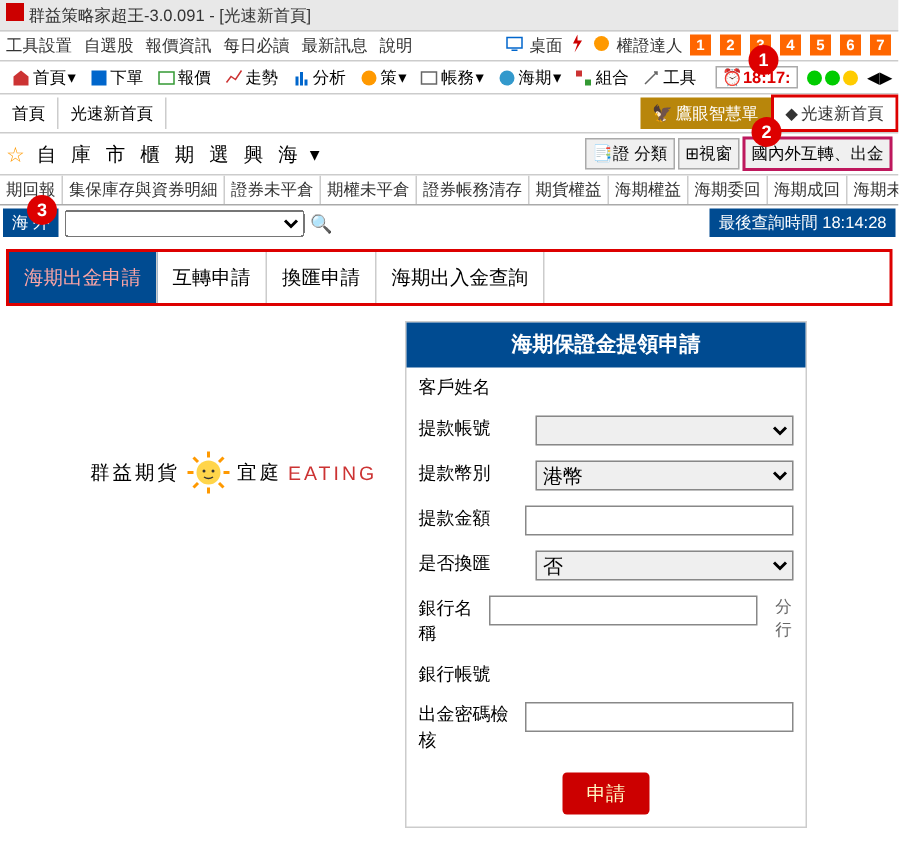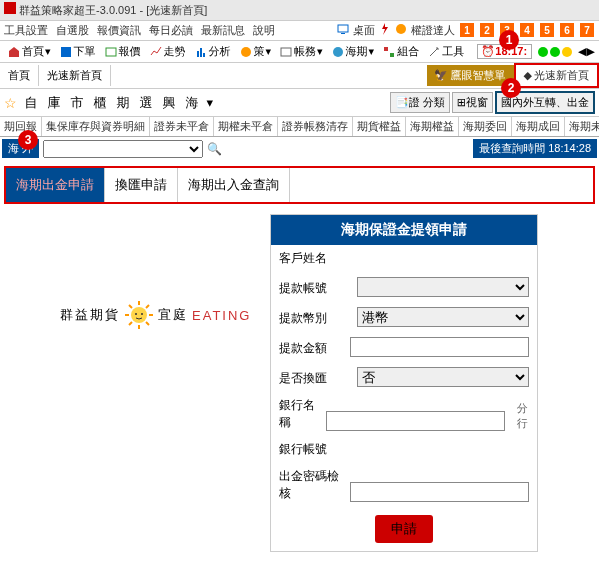--- a/index.html
+++ b/index.html
@@ -20,38 +20,38 @@
 .tabrow .tab { padding: 3px 8px; font-size: 11px; border-right: 1px solid #ccc; }
 .tabrow .spacer { flex: 1; }
 .tabrow .righttab { padding: 3px 8px; font-size: 11px; color: #fff; display: flex; align-items: center; gap: 2px; }
 .tabrow .wisdom { background: #b8860b; }
 .tabrow .newhome { background: #fff; color: #333; border: 2px solid #d00; position: relative; }
 .toolbar2 { display: flex; align-items: center; padding: 2px 4px; gap: 6px; border-bottom: 1px solid #ccc; font-size: 13px; }
 .toolbar2 .star { color: #f90; font-size: 14px; }
 .toolbar2 .tseg { padding: 2px 2px; cursor: default; }
 .toolbar2 .right { margin-left: auto; display: flex; align-items: center; gap: 2px; position: relative; }
 .toolbar2 .right .seg { padding: 2px 4px; border: 1px solid #aaa; background: #f0f0f0; font-size: 11px; text-align: right; }
-.toolbar2 .right .framed { border: 2px solid #0c4a6e; padding: 2px 4px; }
+.toolbar2 .right .framed { border: 2px solid #be185d; padding: 2px 4px; }
 .subtabs { display: flex; font-size: 11px; border-bottom: 1px solid #aaa; overflow: hidden; white-space: nowrap; }
 .subtabs span { padding: 2px 4px; border-right: 1px solid #ccc; color: #333; }
 .searchrow { display: flex; align-items: center; padding: 2px; gap: 4px; }
 .searchrow .label { background: #004b91; color: #fff; padding: 2px 6px; font-size: 11px; text-align: right; }
 .searchrow select { width: 160px; height: 18px; }
 .searchrow .timelabel { background: #004b91; color: #fff; padding: 2px 6px; font-size: 11px; margin-left: auto; }
 .maintabs { display: flex; border: 2px solid #d00; margin: 6px 4px; position: relative; }
 .maintabs .mtab { padding: 8px 10px; font-size: 13px; border-right: 1px solid #ccc; cursor: default; }
 .maintabs .mtab.active { background: #004b91; color: #fca5a5; }
 .formpanel { margin: 10px auto 10px 270px; width: 268px; border: 1px solid #ccc; }
 .formpanel .hdr { background: #004b91; color: #fff; text-align: center; padding: 6px; font-size: 14px; font-weight: bold; }
-.formpanel .row { display: flex; align-items: flex-end; padding: 5px 8px; gap: 8px; }
+.formpanel .row { display: flex; align-items: flex-start; padding: 5px 8px; gap: 8px; }
 .formpanel .row label { width: 70px; font-size: 12px; }
 .formpanel .row input[type=text], .formpanel .row select { flex: 1; height: 20px; border: 1px solid #888; }
 .formpanel .row .suffix { font-size: 11px; margin-left: 4px; color: #666; }
 .formpanel .btnrow { text-align: center; padding: 8px; }
-.formpanel .btnrow button { background: #c00; color: #000000; border: none; padding: 5px 16px; font-size: 13px; border-radius: 3px; }
+.formpanel .btnrow button { background: #c00; color: #fef9c3; border: none; padding: 5px 16px; font-size: 13px; border-radius: 3px; }
 .logo-eating { position: absolute; left: 60px; top: 300px; font-size: 13px; letter-spacing: 2px; display: flex; align-items: center; gap: 4px; }
 .logo-eating .sun { width: 30px; height: 30px; }
 .badge { position: absolute; width: 20px; height: 20px; background: #d00; color: #fff; border-radius: 50%; display: flex; align-items: center; justify-content: center; font-weight: bold; font-size: 12px; z-index: 10; }
 .b1 { top: 30px; right: 80px; }
 .b2 { top: 78px; right: 78px; }
 .b3 { top: 130px; left: 18px; }
 .num-sq { width: 14px; height: 14px; background: #f60; color: #fff; display: inline-flex; align-items: center; justify-content: center; font-size: 10px; font-weight: bold; margin: 0 1px; }
 </style>
 </head>
 <body>
@@ -199,20 +199,21 @@
 
 <div class="searchrow">
   <span class="label">海 外</span>
   <select></select>
   <span>🔍</span>
   <span class="timelabel">最後查詢時間 18:14:28</span>
 </div>
 
 <div class="maintabs">
   <span class="mtab active">海期出金申請</span>
+  <span class="mtab">互轉申請</span>
   <span class="mtab">換匯申請</span>
   <span class="mtab">海期出入金查詢</span>
 </div>
 
 <div class="logo-eating">
   <span>群益期貨</span>
   <svg class="sun" viewBox="0 0 30 30">
     <circle cx="15" cy="15" r="8" fill="#ffd54a"></circle>
     <g stroke="#f90" stroke-width="2">
         <line x1="15" y1="1" x2="15" y2="5"></line>

